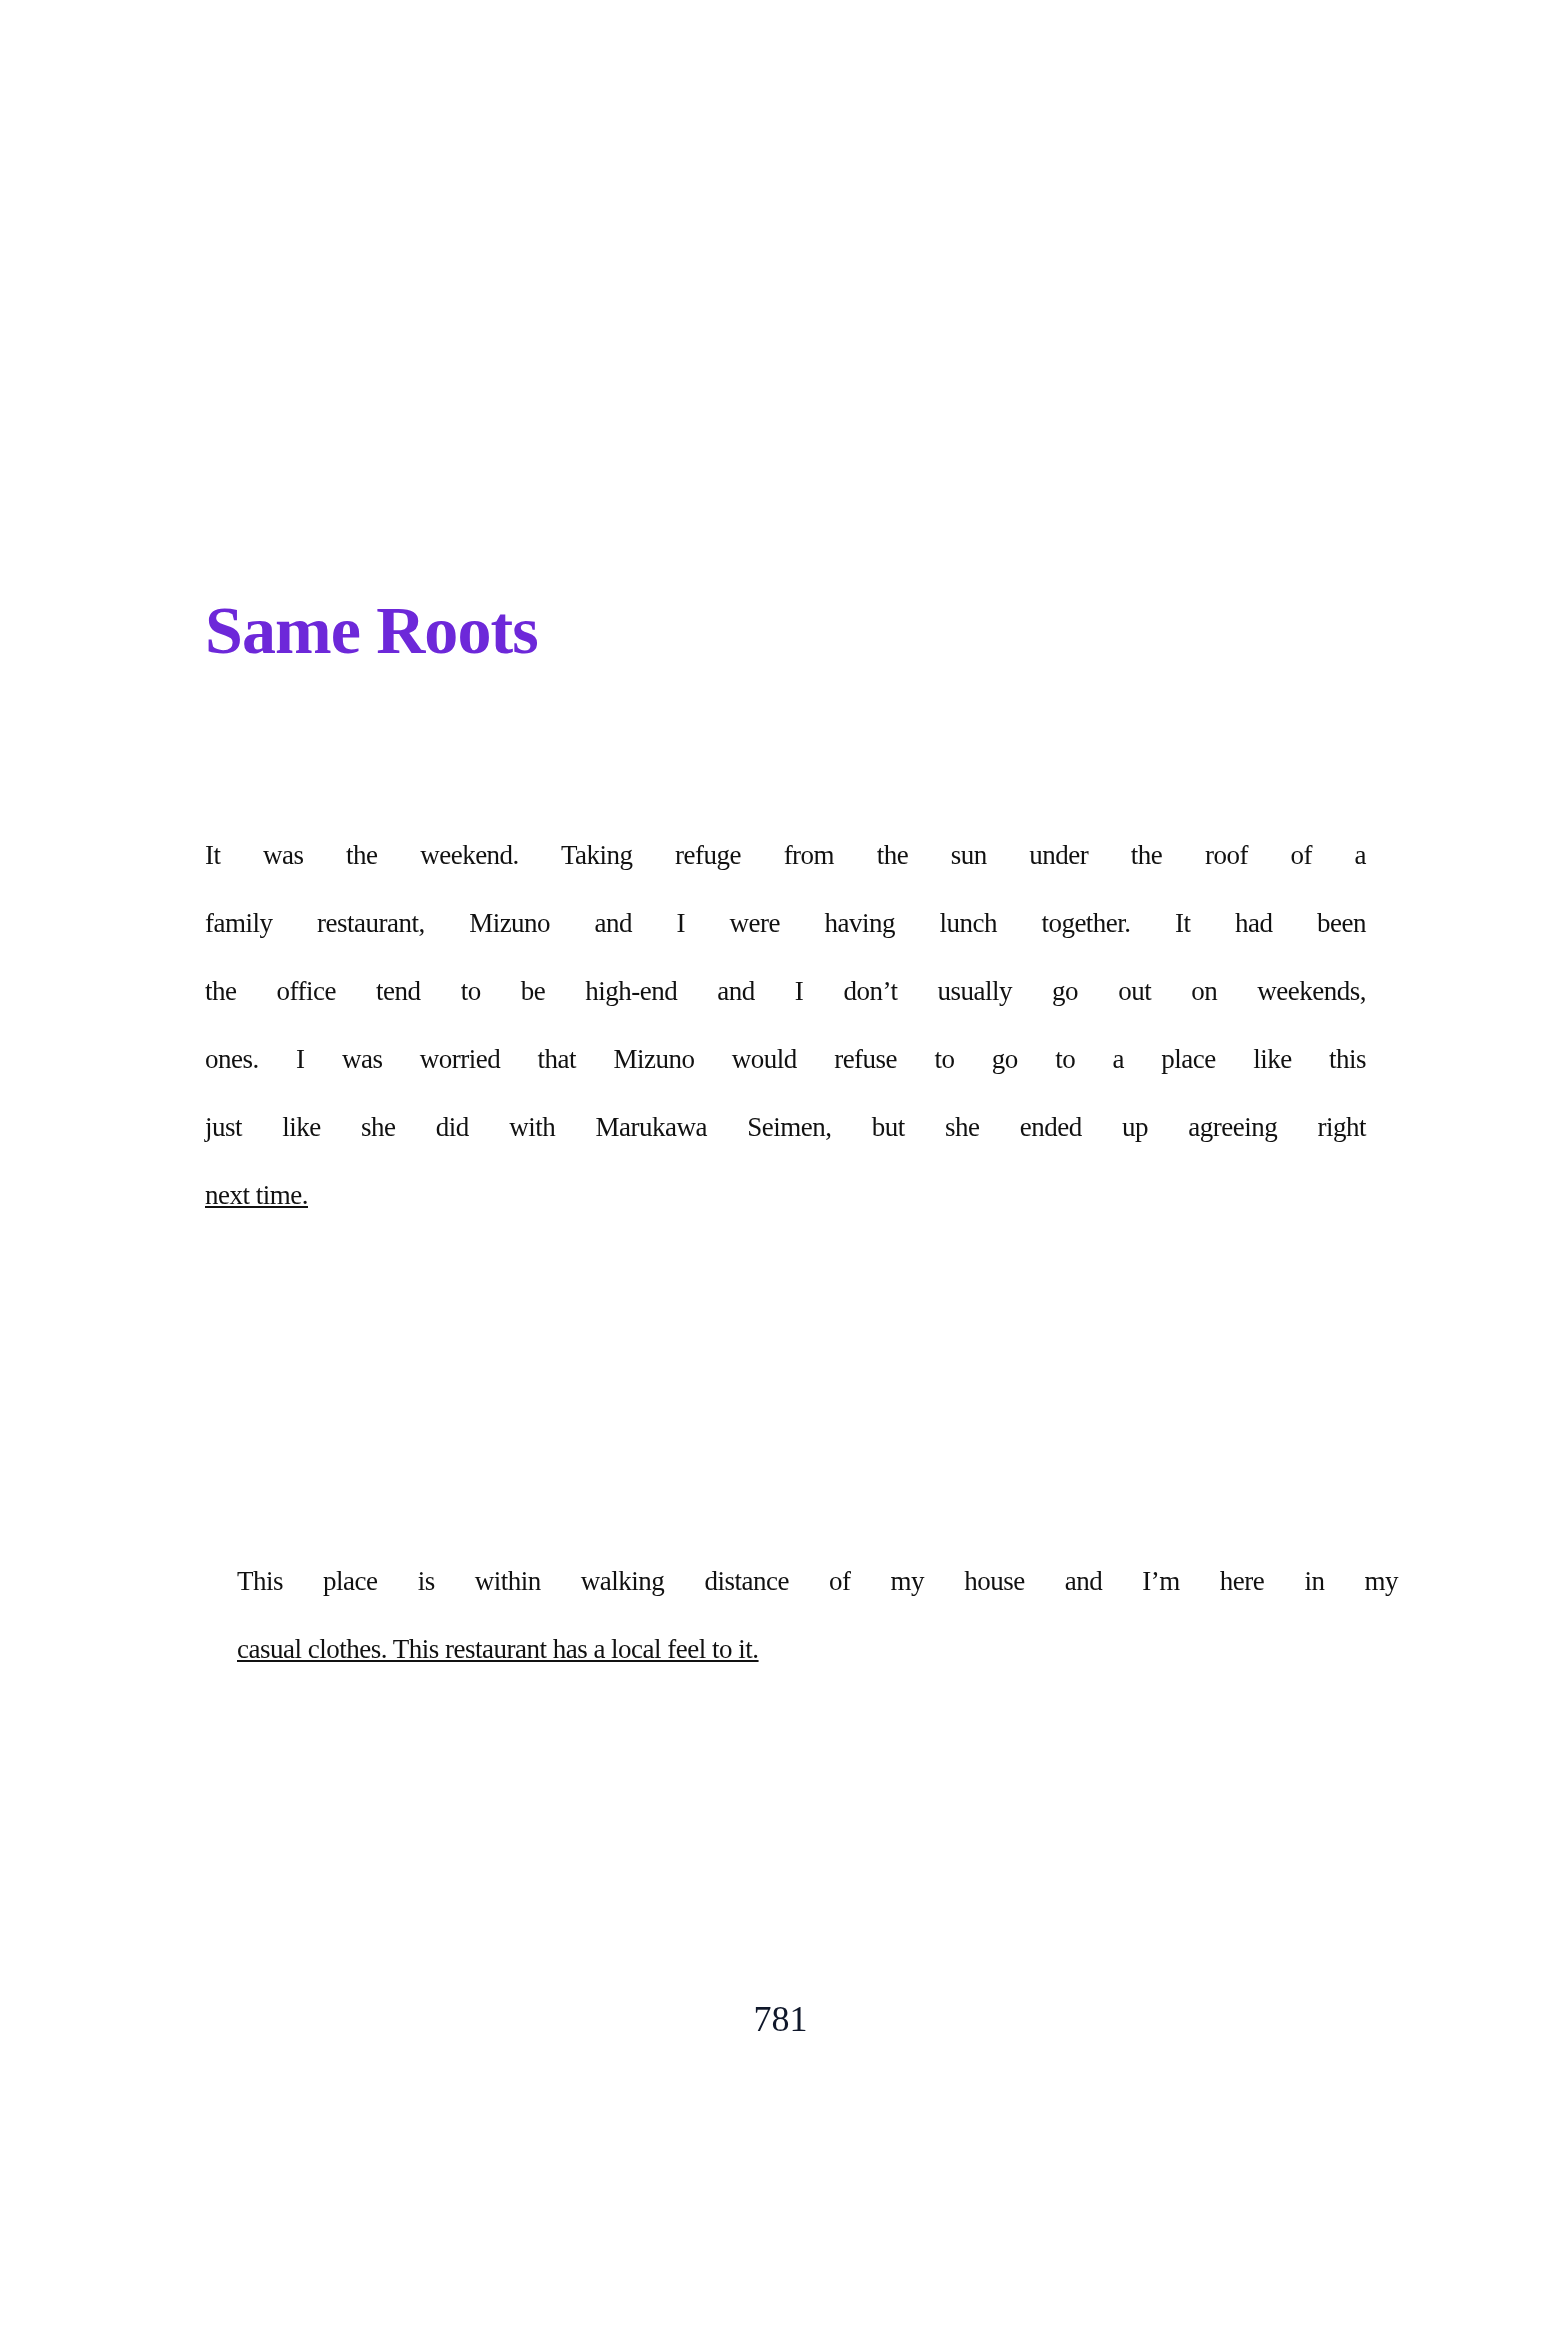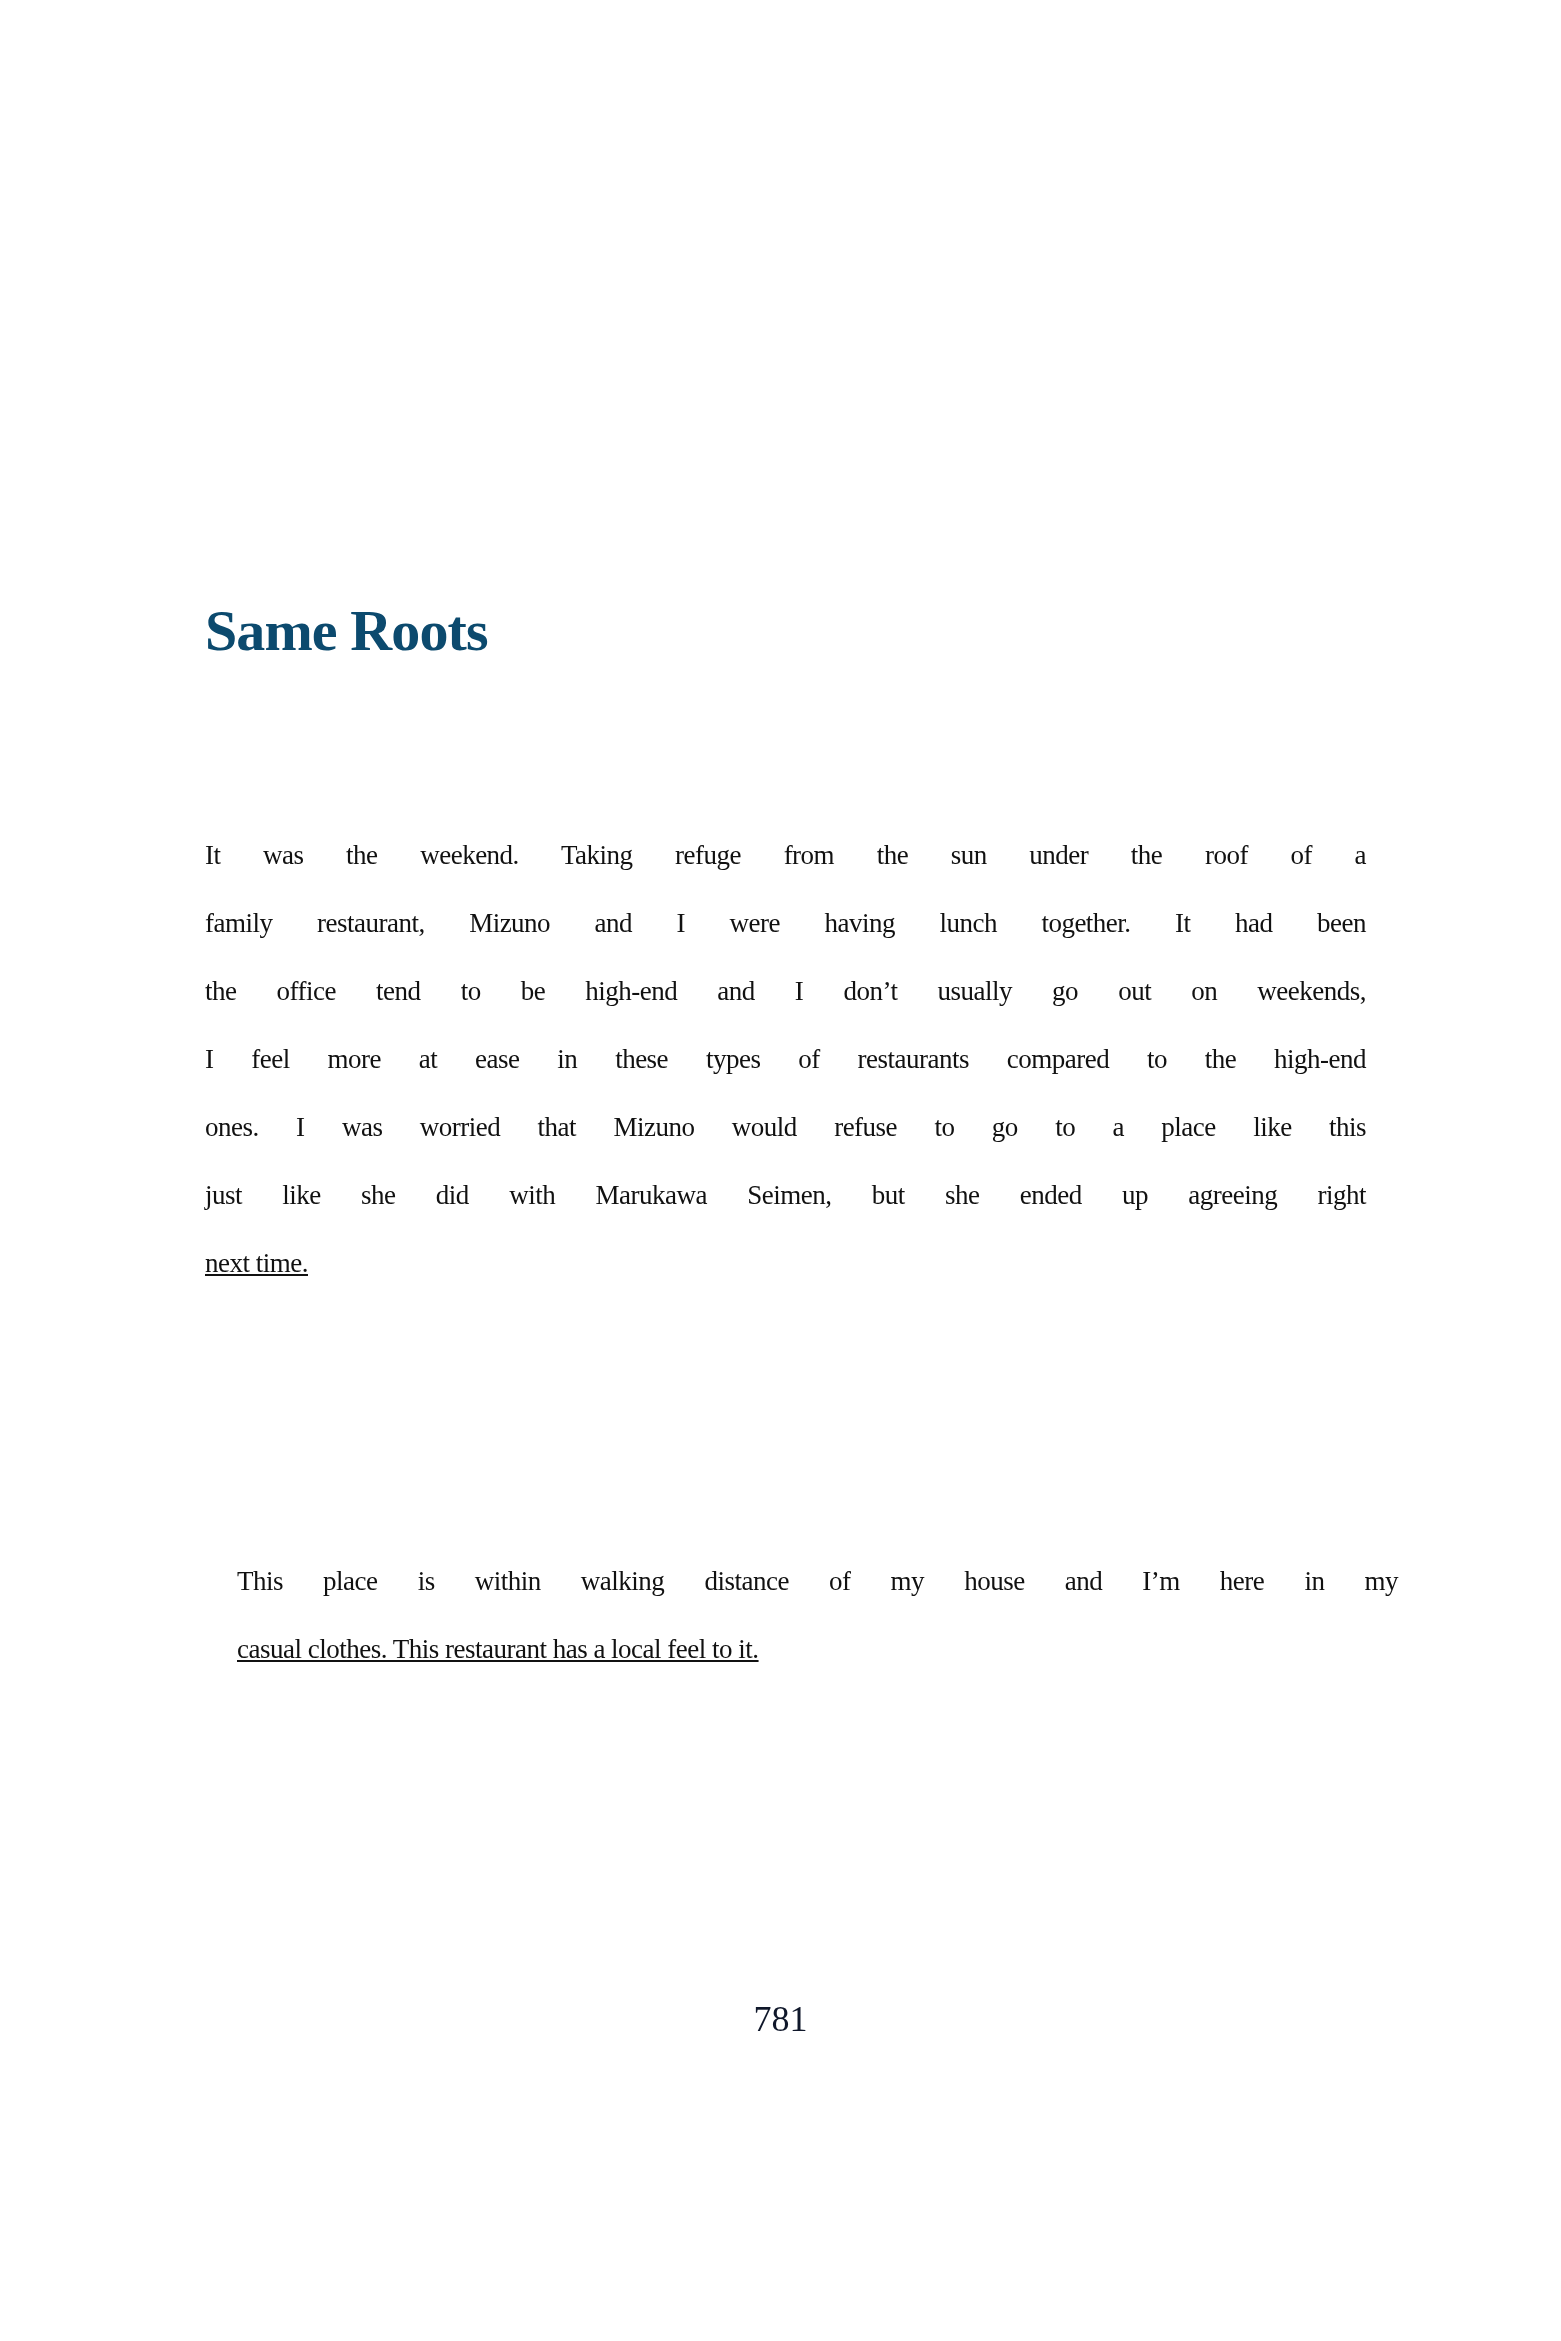--- a/index.html
+++ b/index.html
@@ -19,25 +19,25 @@
       position: absolute;
       left: 0; top: 0;
       width: 1561px;
       height: 2342px;
     }
     .chapter-title {
       position: absolute;
       left: 205px;
       top: 574px;
       margin: 0;
-      font-size: 58px;
+      font-size: 68px;
       line-height: 113px;
       font-weight: bold;
       letter-spacing: -0.9px;
-      color: #0c4a6e;
+      color: #6d28d9;
       white-space: nowrap;
     }
     .body-text {
       position: absolute;
       left: 205px;
       width: 1161px;
       margin: 0;
     }
     .line {
       display: block;
@@ -70,21 +70,20 @@
 <body>
 
 <div class="page">
 
   <h1 class="chapter-title">Same Roots</h1>
 
   <div class="body-text para-1">
     <span class="line">It was the weekend.  Taking refuge from the sun under the roof of a</span>
     <span class="line">family restaurant, Mizuno and I were having lunch together. It had been</span>
     <span class="line">the office tend to be high-end and I don’t usually go out on weekends,</span>
-    <span class="line">I feel more at ease in these types of restaurants compared to the high-end</span>
     <span class="line">ones. I was worried that Mizuno would refuse to go to a place like this</span>
     <span class="line">just like she did with Marukawa Seimen, but she ended up agreeing right</span>
     <span class="line last">next time.</span>
   </div>
 
   <div class="body-text para-2">
     <span class="line">This place is within walking distance of my house and I’m here in my</span>
     <span class="line last">casual clothes.  This restaurant has a local feel to it.</span>
   </div>
 

